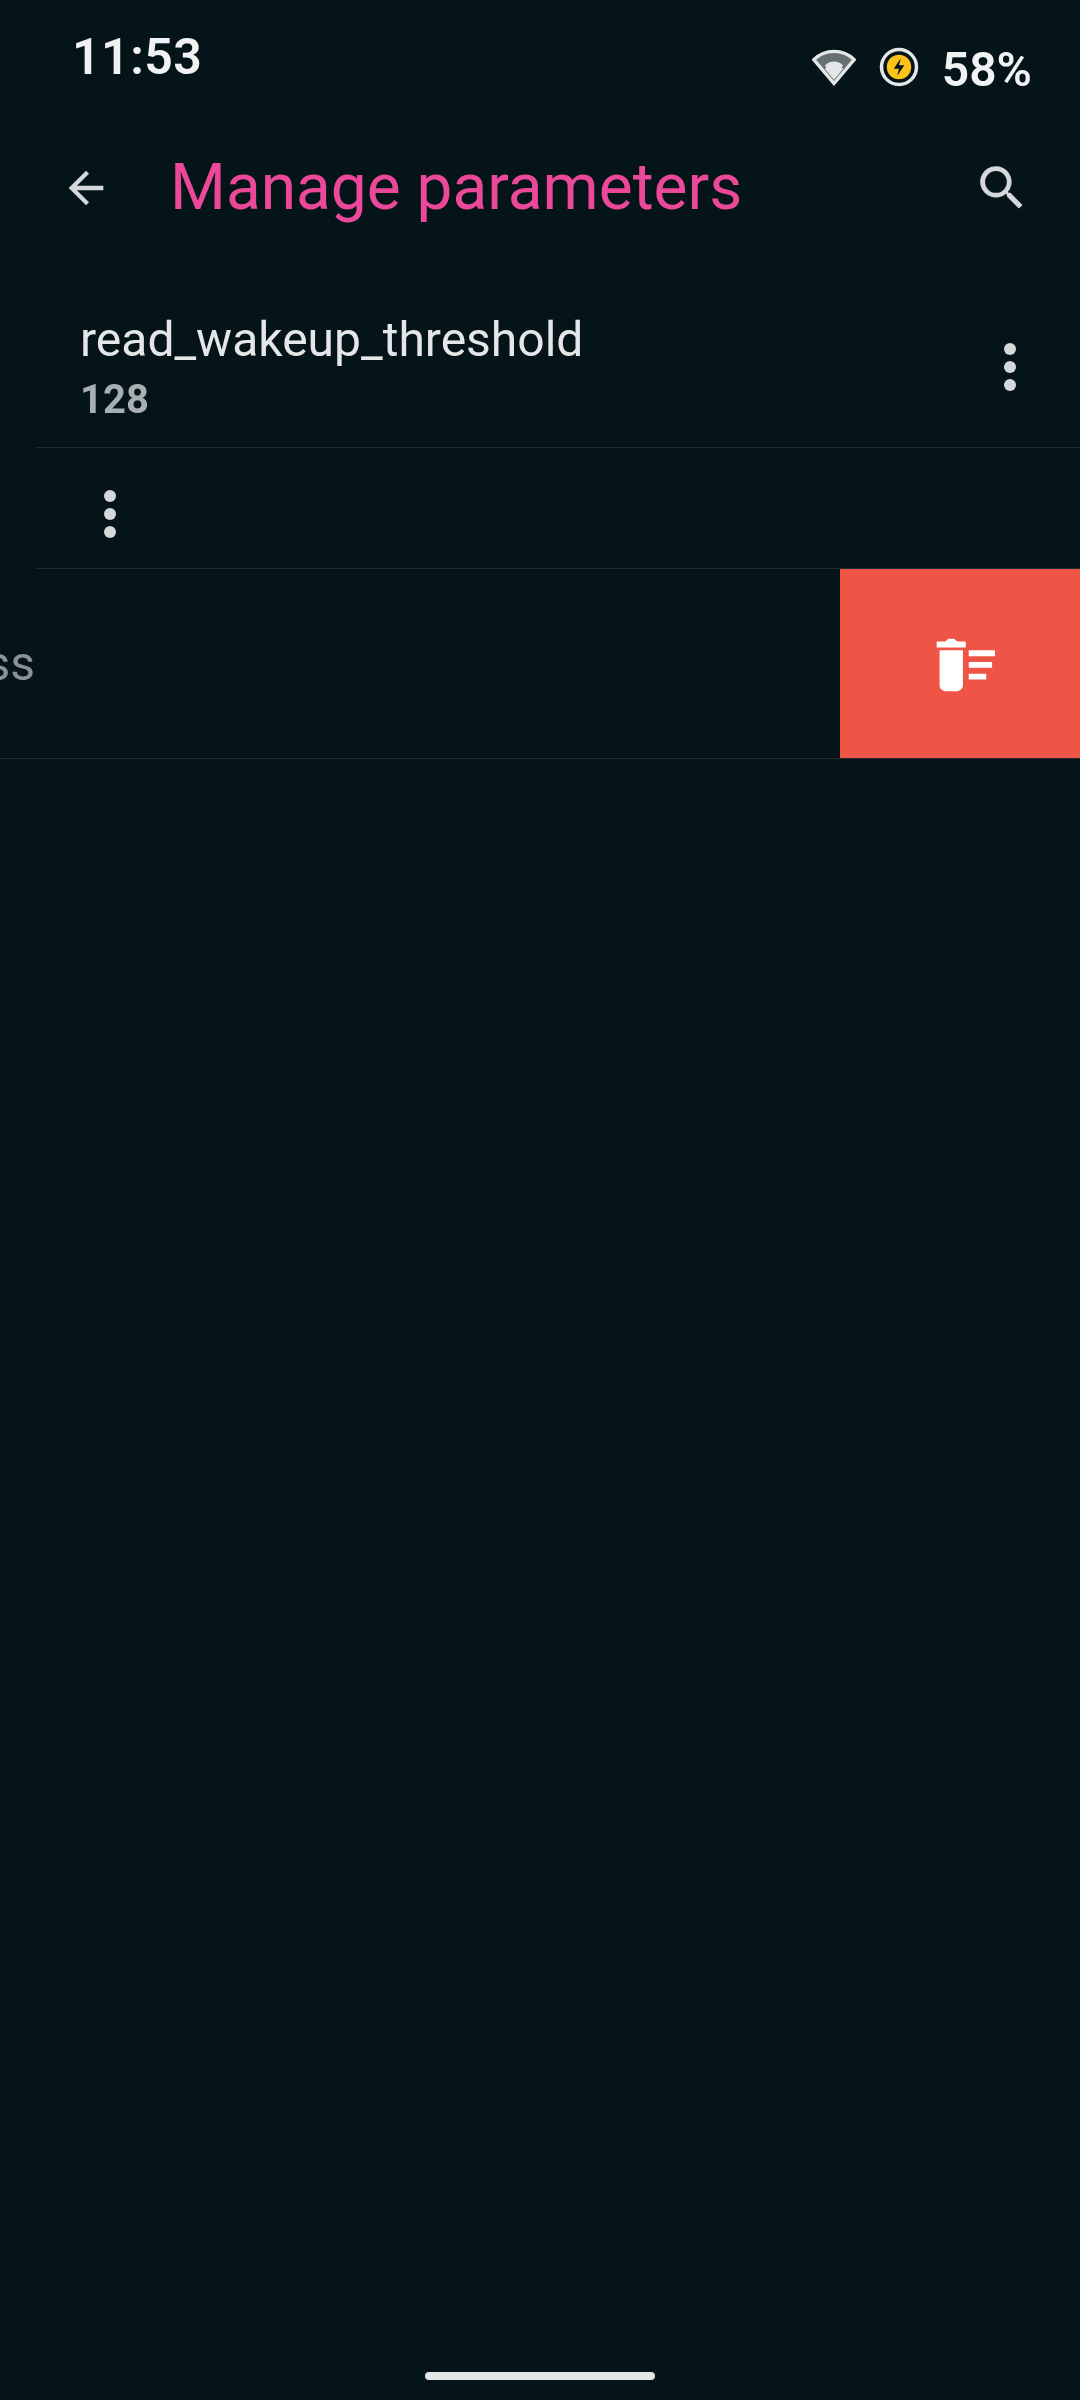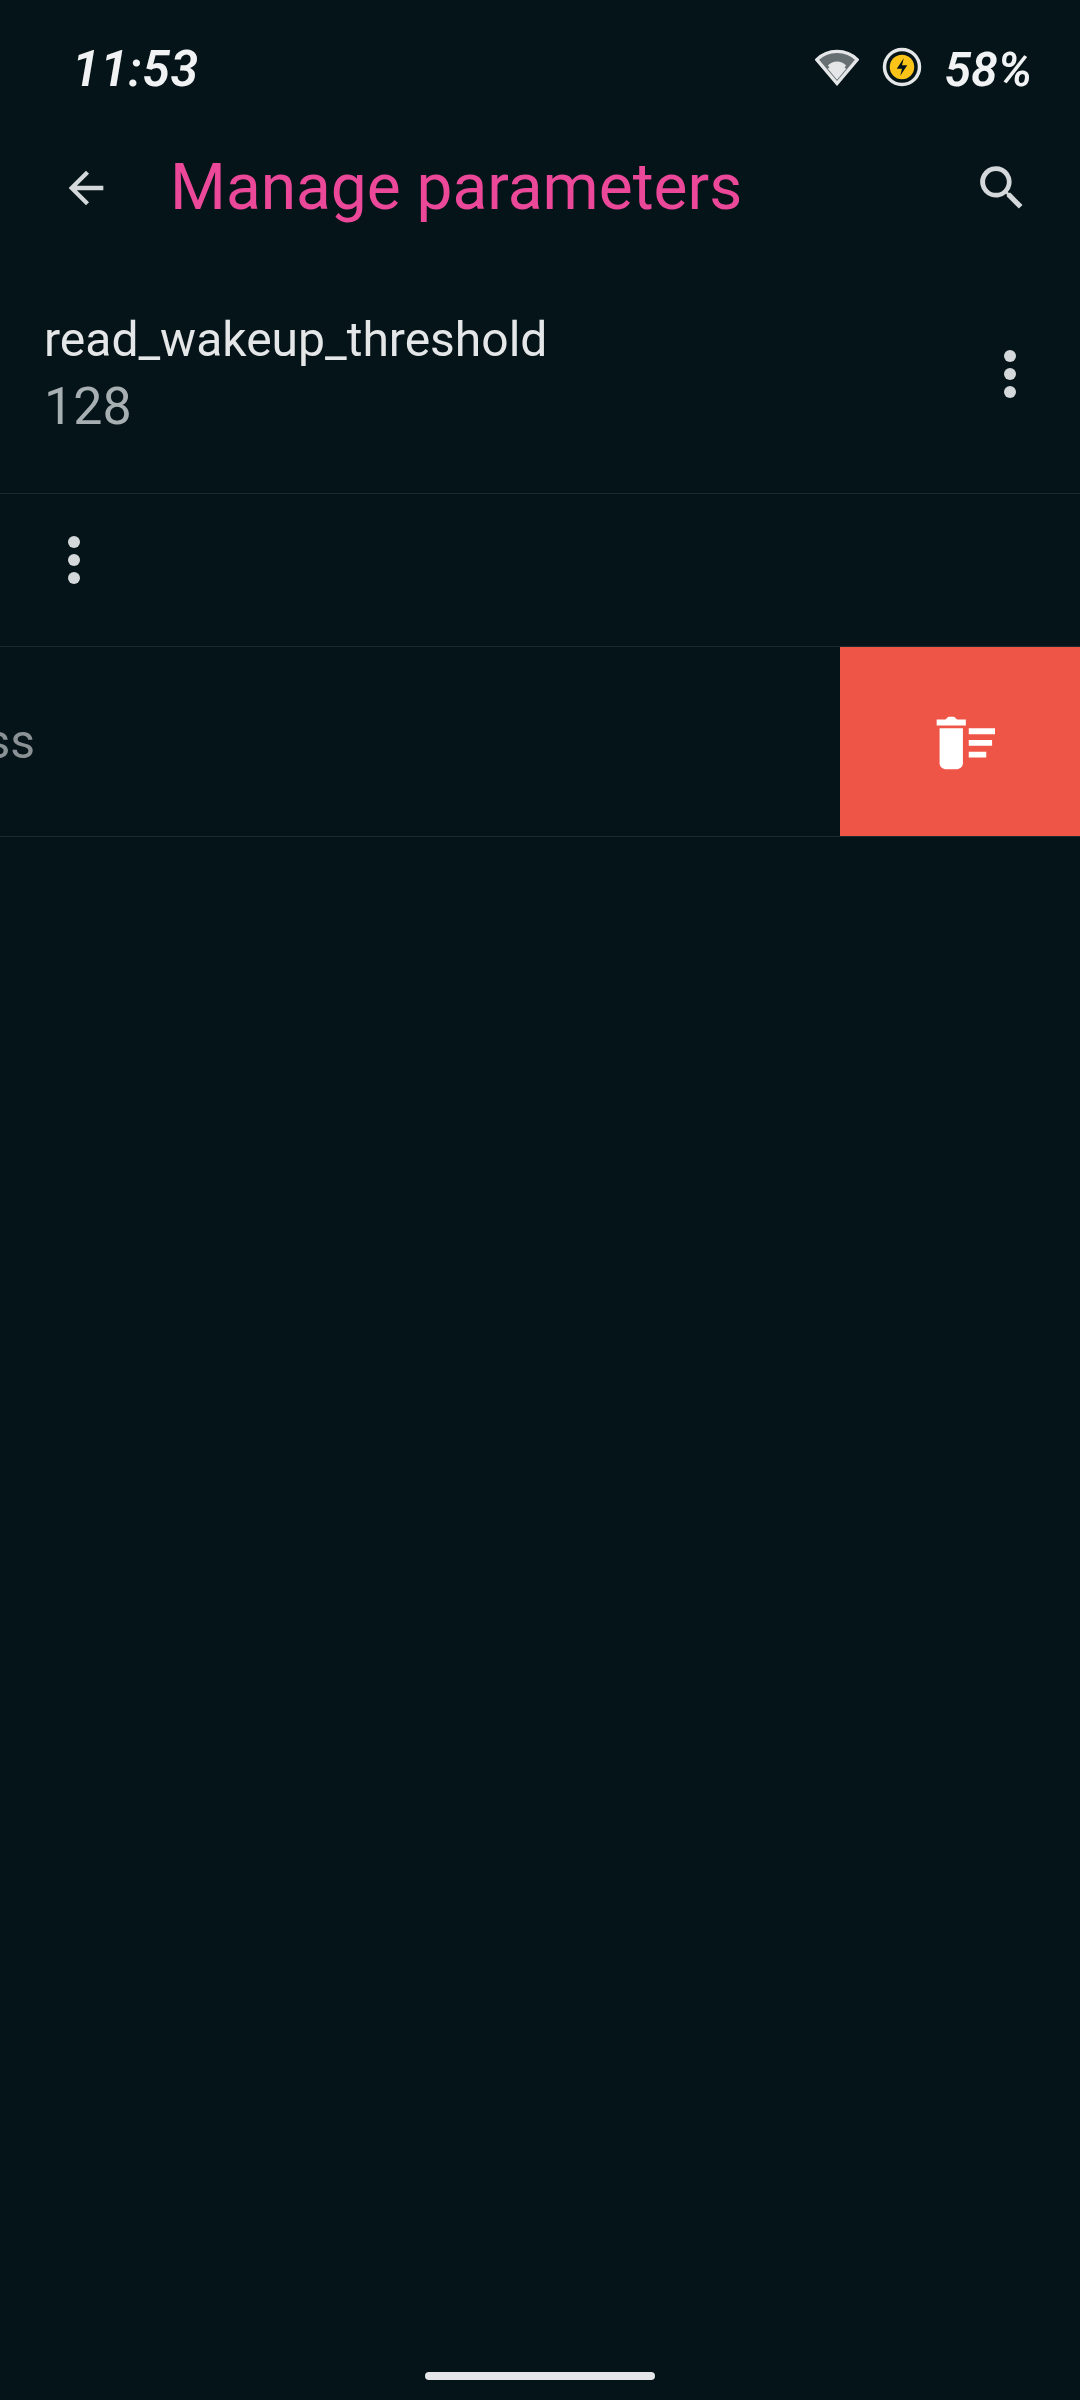--- a/index.html
+++ b/index.html
@@ -7,24 +7,22 @@
       width: 1080px;
       height: 2400px;
       background: #041418;
       font-family: -apple-system, BlinkMacSystemFont, "Segoe UI", Roboto, sans-serif;
       color: #e4e6e7;
       overflow: hidden;
     }
     .status-bar {
       display: flex;
       justify-content: space-between;
-      align-items: center;
       padding: 28px 48px 0 72px;
       height: 110px;
-      font-style: italic;
     }
     .status-time {
       font-size: 50px;
       font-weight: 600;
       color: #f0f2f3;
       letter-spacing: 0.5px;
     }
     .status-right {
       display: flex;
       align-items: center;
@@ -64,32 +62,33 @@
       margin-right: 12px;
     }
     .list {
       display: flex;
       flex-direction: column;
     }
     .list-item {
       display: flex;
       align-items: center;
       justify-content: space-between;
-      padding: 36px 40px 56px 44px;
+      padding: 36px 40px 24px 44px;
       border-bottom: 1px solid #1a2a2e;
+      margin-left: 36px;
     }
     .list-item .info { display: flex; flex-direction: column; gap: 8px; }
     .param-name {
       font-size: 48px;
       font-weight: 400;
       color: #e4e6e7;
     }
     .param-value {
-      font-size: 52px;
-      font-weight: 400;
+      font-size: 40px;
+      font-weight: 700;
       color: #a8afb3;
     }
     .more-btn {
       width: 60px;
       height: 60px;
       display: flex;
       align-items: center;
       justify-content: center;
     }
     .swiped-row {

